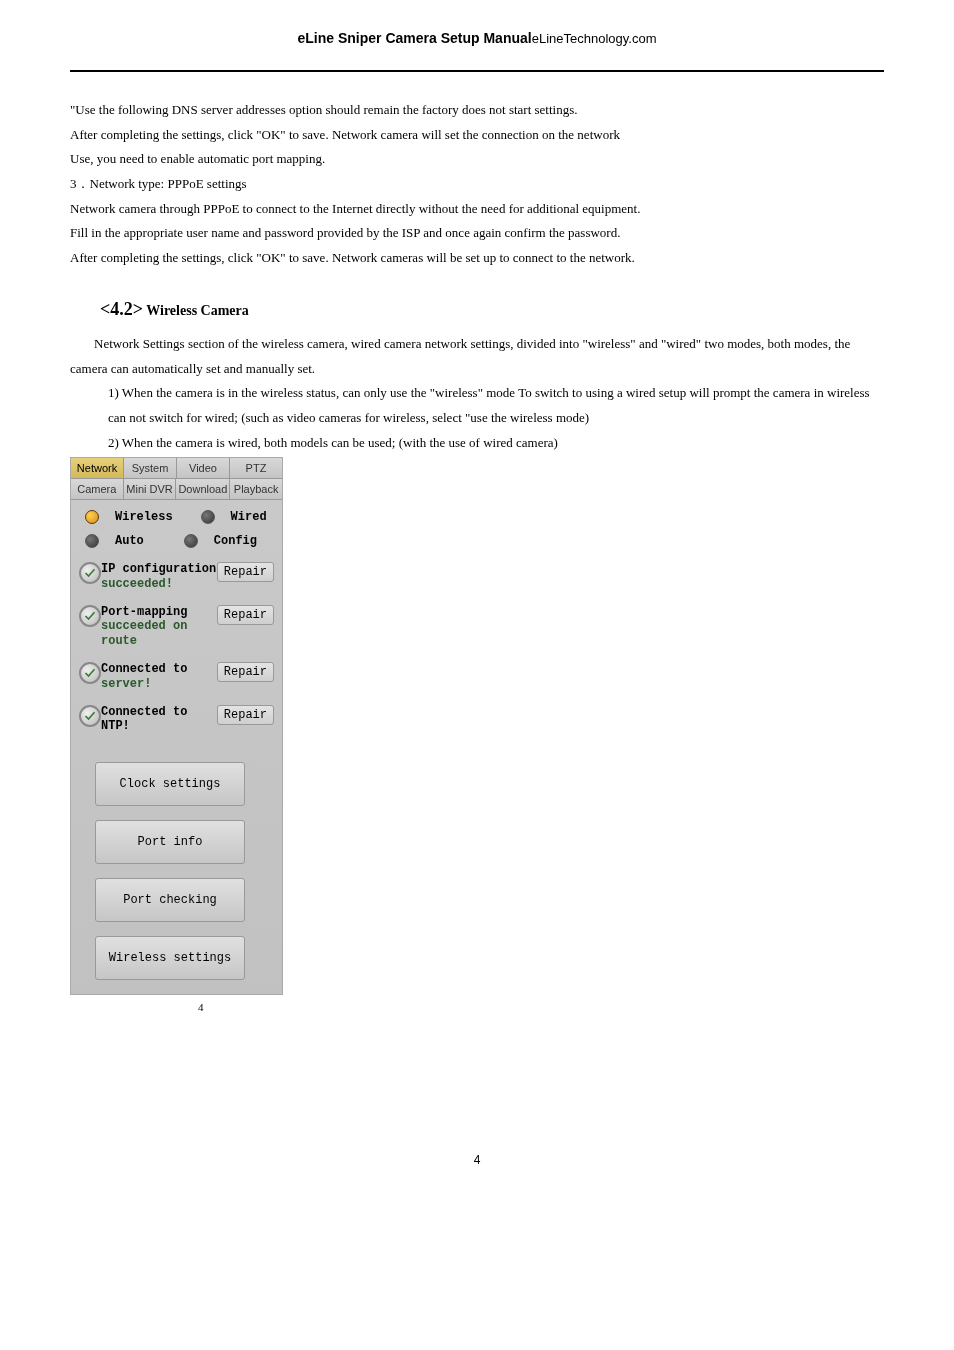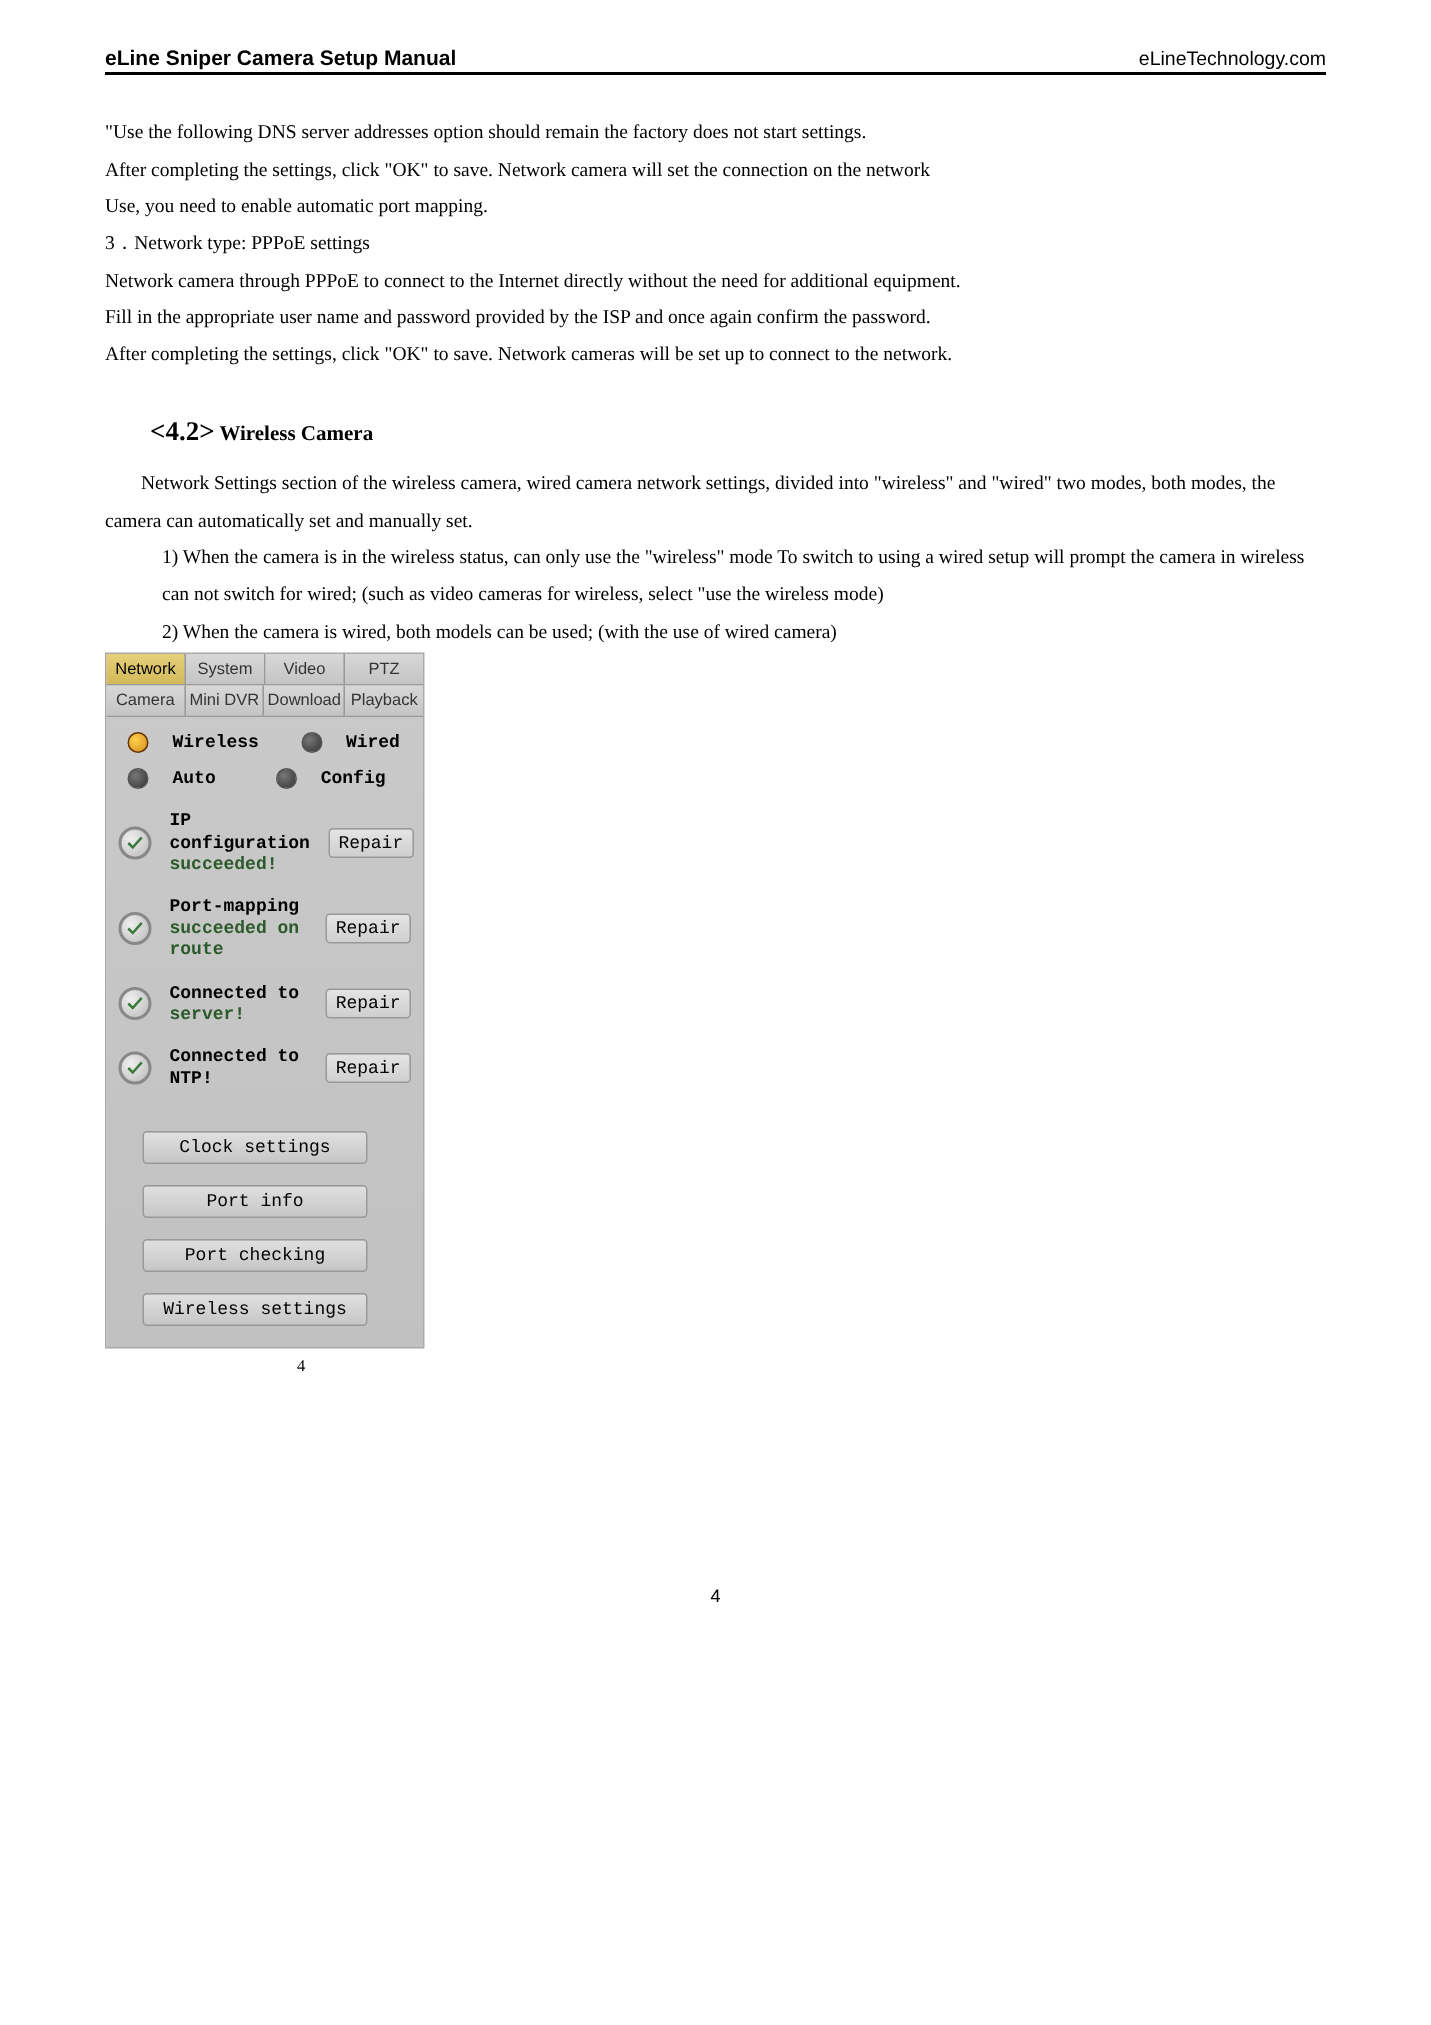--- a/index.html
+++ b/index.html
@@ -6,23 +6,23 @@
   body {
     font-family: Arial, sans-serif;
     font-size: 13px;
     color: #000;
     background: #fff;
     width: 954px;
     padding: 30px 70px 40px 70px;
   }
   .header {
     display: flex;
-    justify-content: space-between;
+    justify-content: center;
     align-items: baseline;
-    margin-bottom: 2px;
+    margin-bottom: 24px;
   }
   .header-left {
     font-weight: bold;
     font-size: 14px;
     font-family: Arial, Helvetica, sans-serif;
   }
   .header-right {
     font-size: 13px;
     font-family: Arial, Helvetica, sans-serif;
   }
@@ -112,22 +112,22 @@
     border: 1px solid #555;
     background: radial-gradient(circle at 35% 35%, #777, #333);
     display: inline-block;
   }
   .radio-dot.selected {
     border: 1px solid #663300;
     background: radial-gradient(circle at 35% 35%, #ffd24d, #d28a1f);
   }
   .status-row {
     display: flex;
-    align-items: center;
-    gap: 12px;
+    align-items: flex-start;
+    gap: 0;
     margin-top: 14px;
   }
   .check-ball {
     width: 22px;
     height: 22px;
     border-radius: 50%;
     border: 2px solid #888;
     background: radial-gradient(circle at 35% 35%, #efefef, #b9b9b9);
     display: flex;
     align-items: center;
@@ -149,21 +149,21 @@
     background: linear-gradient(#e4e4e4, #cfcfcf);
     border: 1px solid #999;
     border-radius: 3px;
     cursor: pointer;
     flex-shrink: 0;
   }
   .wide-btn {
     display: block;
     width: 150px;
     margin: 14px 0 0 16px;
-    padding: 3px 0;
+    padding: 14px 0;
     text-align: center;
     font-family: "SimSun", "Courier New", monospace;
     font-size: 12px;
     background: linear-gradient(#e0e0e0, #c6c6c6);
     border: 1px solid #999;
     border-radius: 3px;
     cursor: pointer;
   }
   .wide-btn.first { margin-top: 28px; }
   .pgnum {

